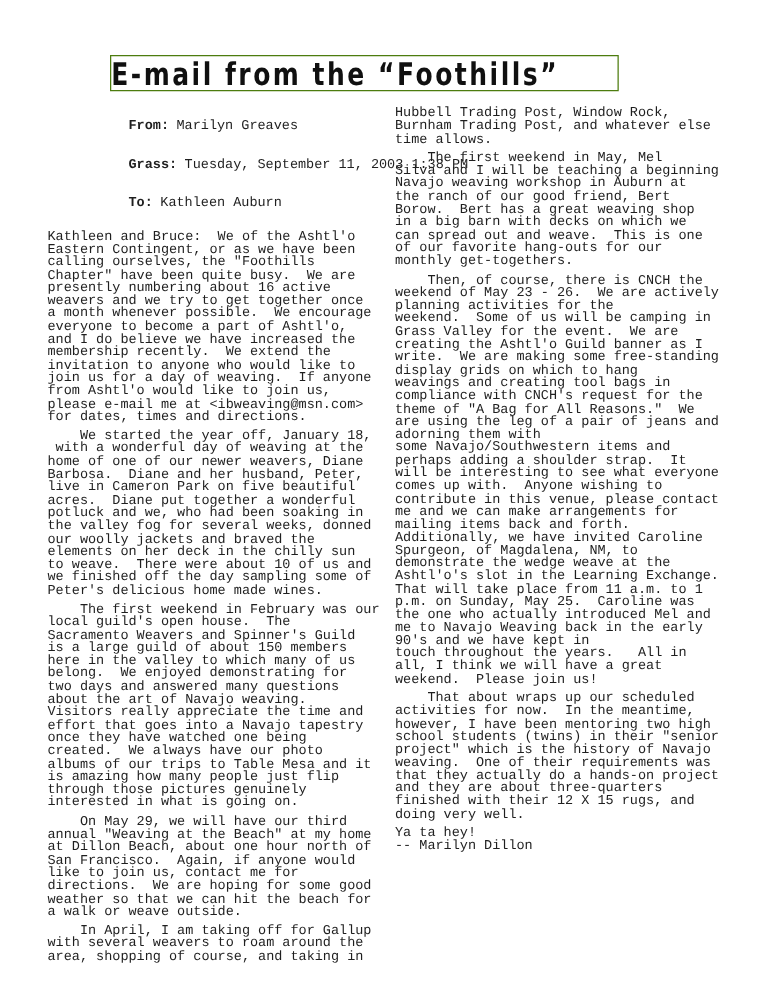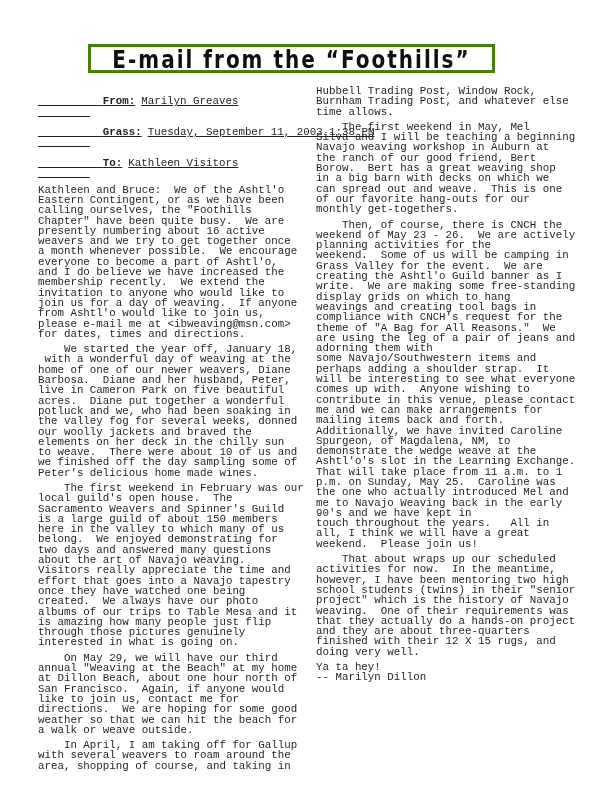--- a/index.html
+++ b/index.html
@@ -12,25 +12,24 @@
     font-family: "Liberation Mono", "DejaVu Sans Mono", monospace;
     color: #1f1f1f;
     overflow: hidden;
   }
   .title-box {
     position: absolute;
     left: 88px;
     top: 44px;
     width: 407px;
     height: 29px;
-    border: 3px solid #4d7c0f;
+    border: 1px solid #4d7c0f;
     box-sizing: border-box;
     display: flex;
     align-items: center;
-    justify-content: center;
     background: #ffffff;
   }
   .title-text {
     font-family: "DejaVu Sans", "Liberation Sans", sans-serif;
     font-weight: bold;
     font-size: 20px;
     letter-spacing: 2px;
     white-space: nowrap;
     color: #101010;
     transform: scaleY(1.25);
@@ -41,21 +40,20 @@
     top: 86px;
     width: 550px;
     display: flex;
     gap: 6px;
   }
   .col { width: 272px; flex: 0 0 272px; }
   .email-header {
     font-size: 10.8px;
     line-height: 10.3px;
     margin-bottom: 6px;
-    text-decoration: underline;
   }
   .hrow { white-space: pre; }
   .hlabel { font-weight: bold; margin-right: 6px; }
   .para {
     white-space: pre;
     font-size: 10.8px;
     line-height: 10.3px;
     margin: 0 0 5px 0;
   }
 </style>
@@ -72,21 +70,21 @@
 
     <div class="col">
       <div class="email-header">
         <div class="hrow">
           <span class="hlabel">From:</span><span>Marilyn Greaves</span>
         </div>
         <div class="hrow">
           <span class="hlabel">Grass:</span><span>Tuesday, September 11, 2003 1:38 PM</span>
         </div>
         <div class="hrow">
-          <span class="hlabel">To:</span><span>Kathleen Visitors</span>
+          <span class="hlabel">To:</span><span>Kathleen Auburn</span>
         </div>
       </div>
       <div class="body-col">
           <div class="para">Kathleen and Bruce:  We of the Ashtl'o
 Eastern Contingent, or as we have been
 calling ourselves, the "Foothills
 Chapter" have been quite busy.  We are
 presently numbering about 16 active
 weavers and we try to get together once
 a month whenever possible.  We encourage

